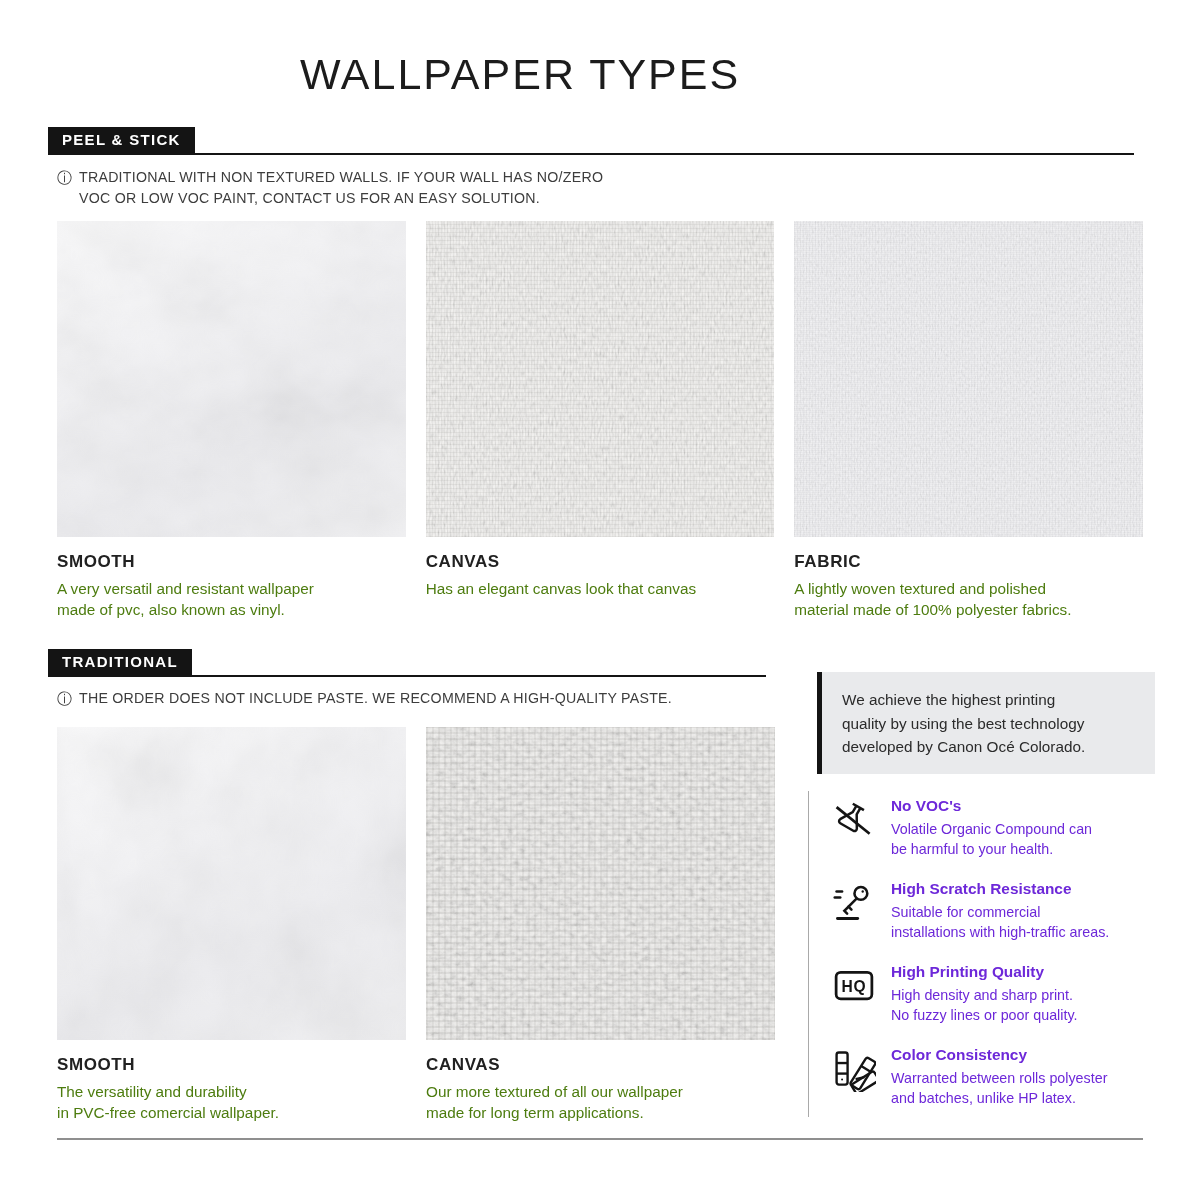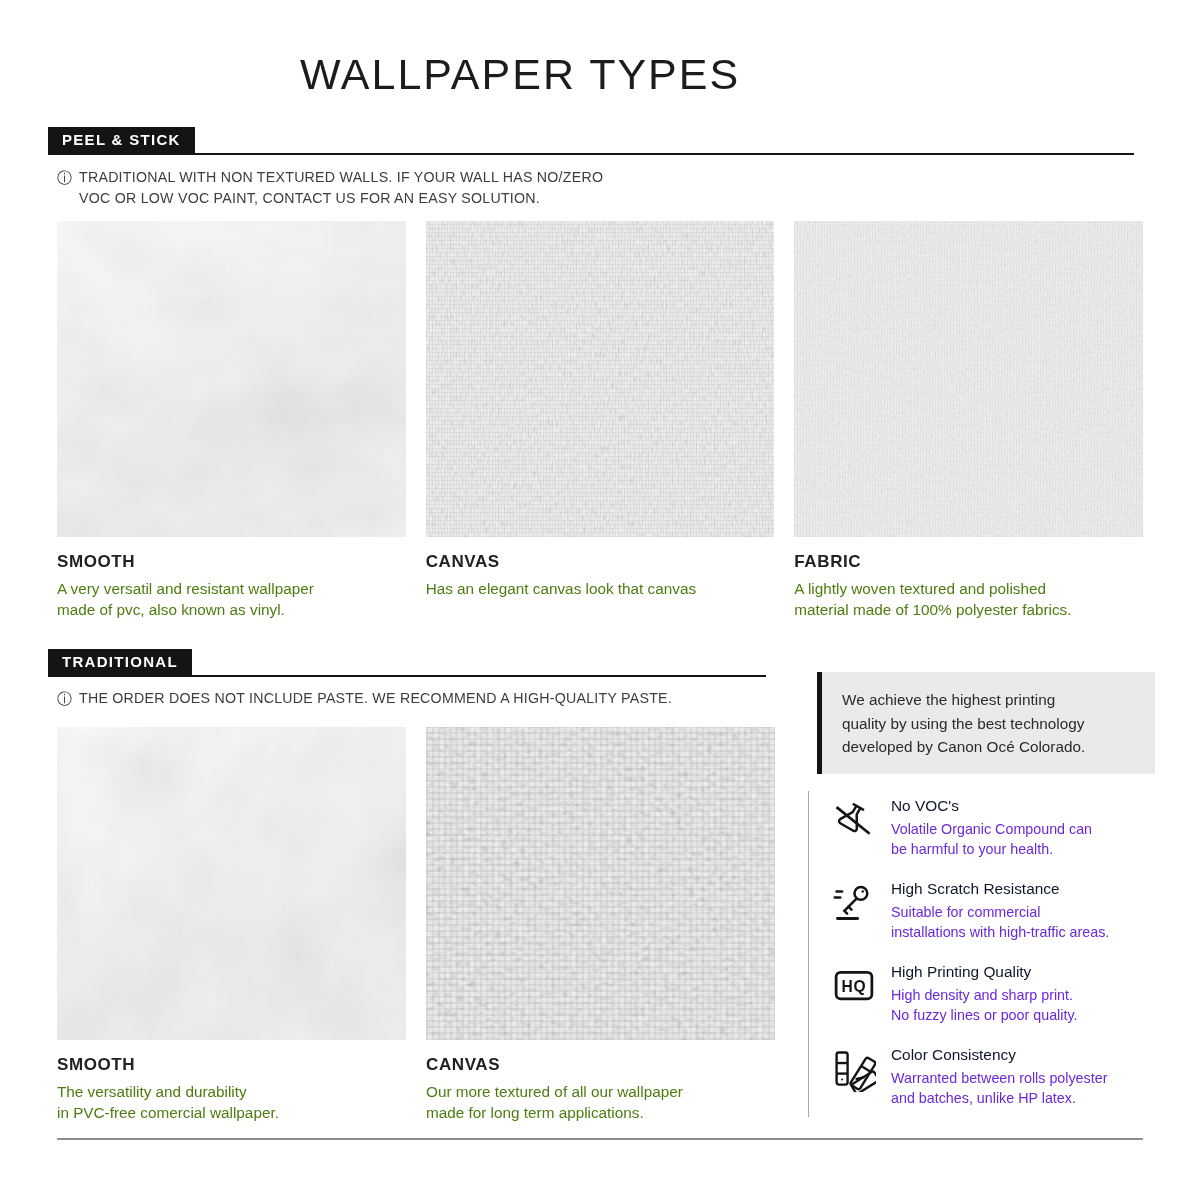--- a/index.html
+++ b/index.html
@@ -63,21 +63,21 @@
     padding:16px 2px 15px 20px;font-size:15.3px;line-height:1.55;color:#2b2b2b;margin-left:12px;
   }
   .quote-box div{display:block;}
   .features{
     position:absolute;left:808px;top:791px;width:336px;box-sizing:border-box;
     border-left:1px solid #a9a9a9;padding:6px 0 0 0;height:326px;
   }
   .feature{display:flex;gap:15px;padding-left:23px;margin-bottom:21px;align-items:flex-start;}
   .f-icon{flex:none;width:44px;height:46px;}
   .f-icon svg{width:44px;height:46px;display:block;}
-  .f-title{font-size:15.4px;font-weight:normal;color:#0f172a;margin:0 0 4px;}
+  .f-title{font-size:15.4px;font-weight:bold;color:#6d28d9;margin:0 0 4px;}
   .f-desc{font-size:14.3px;line-height:1.4;color:#6d28d9;}
   .f-desc span{display:block;}
   
   .footer-rule{position:absolute;left:57px;top:1138px;width:1086px;border-top:2px solid #8f8f8f;}
 </style>
 </head>
 <body>
 
 <h1 class="page-title">WALLPAPER TYPES</h1>
 

